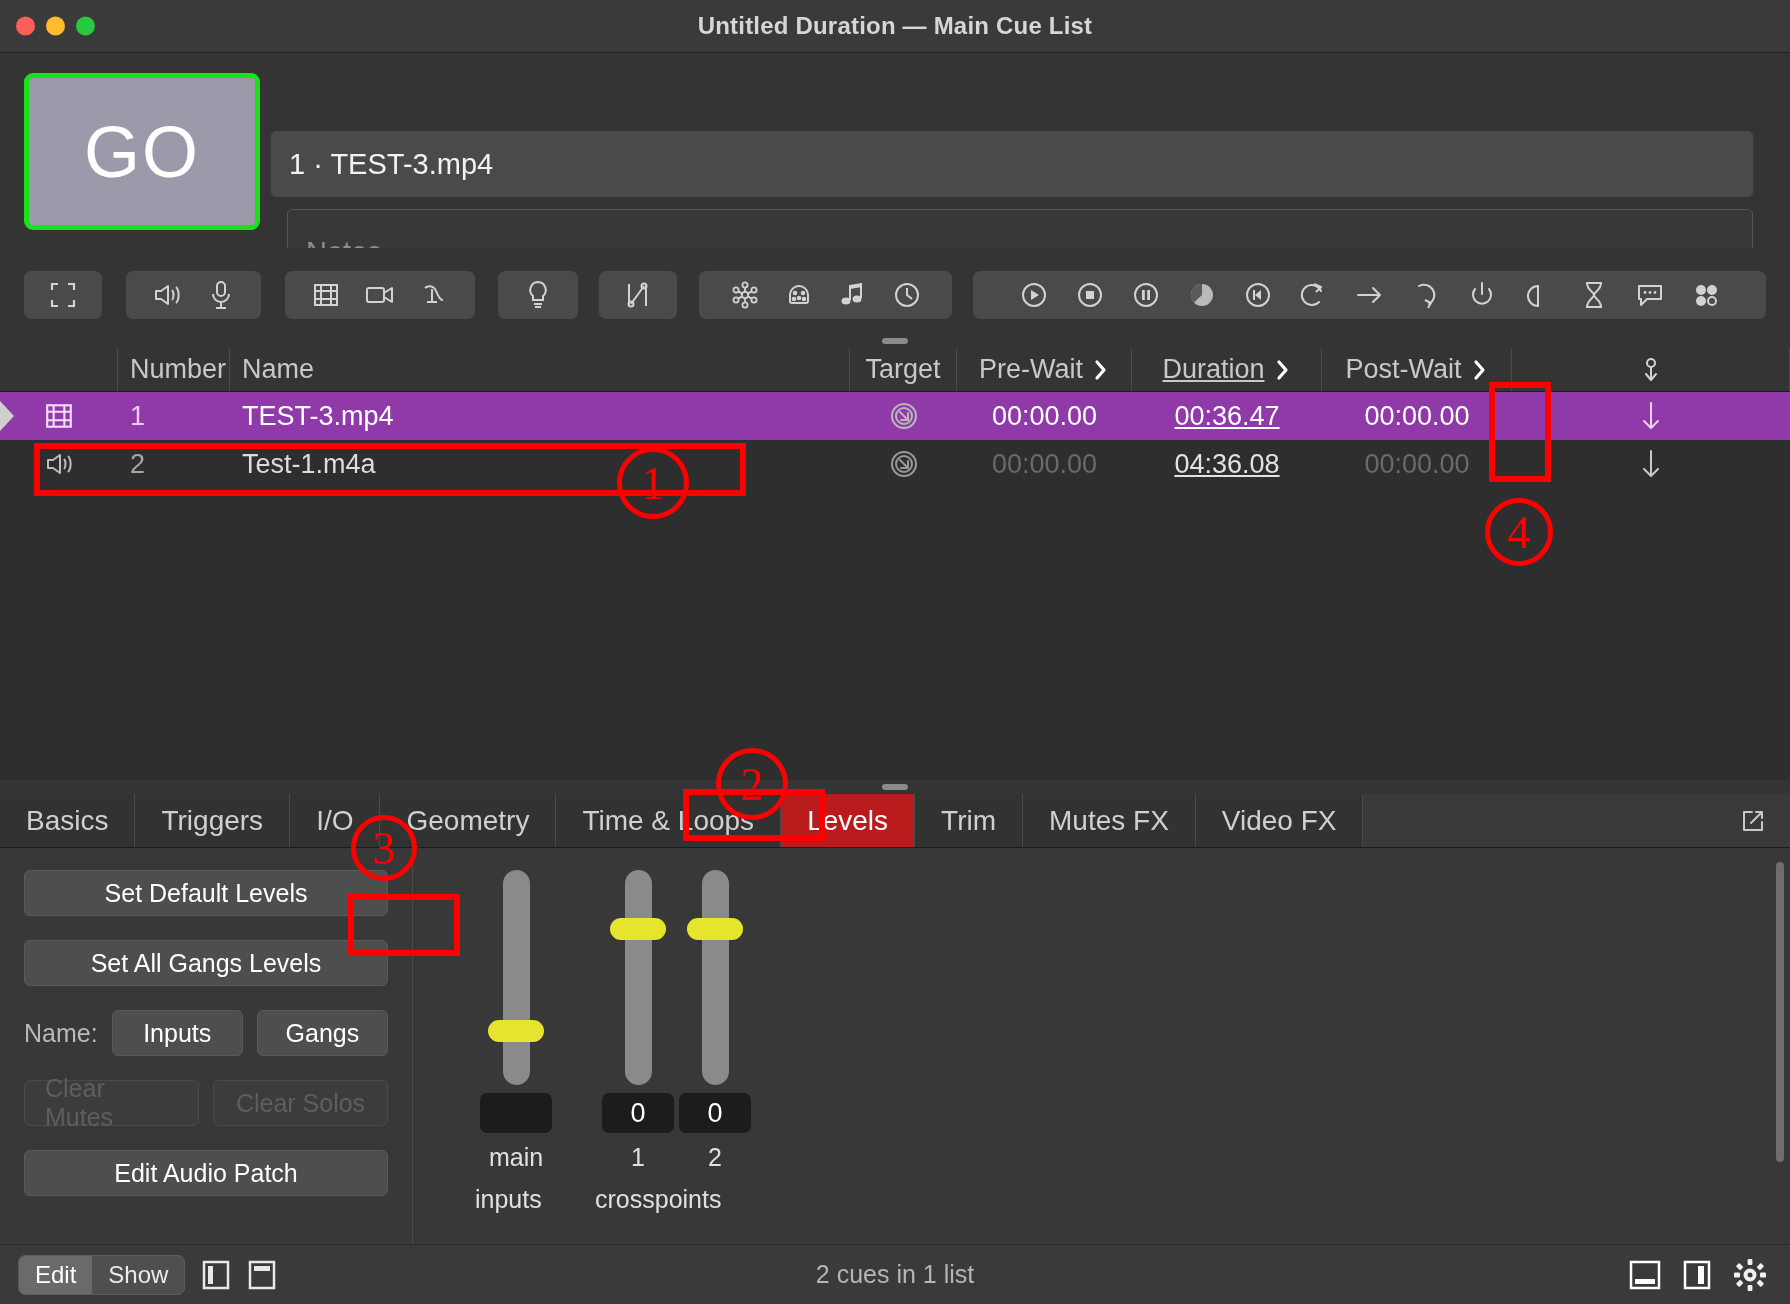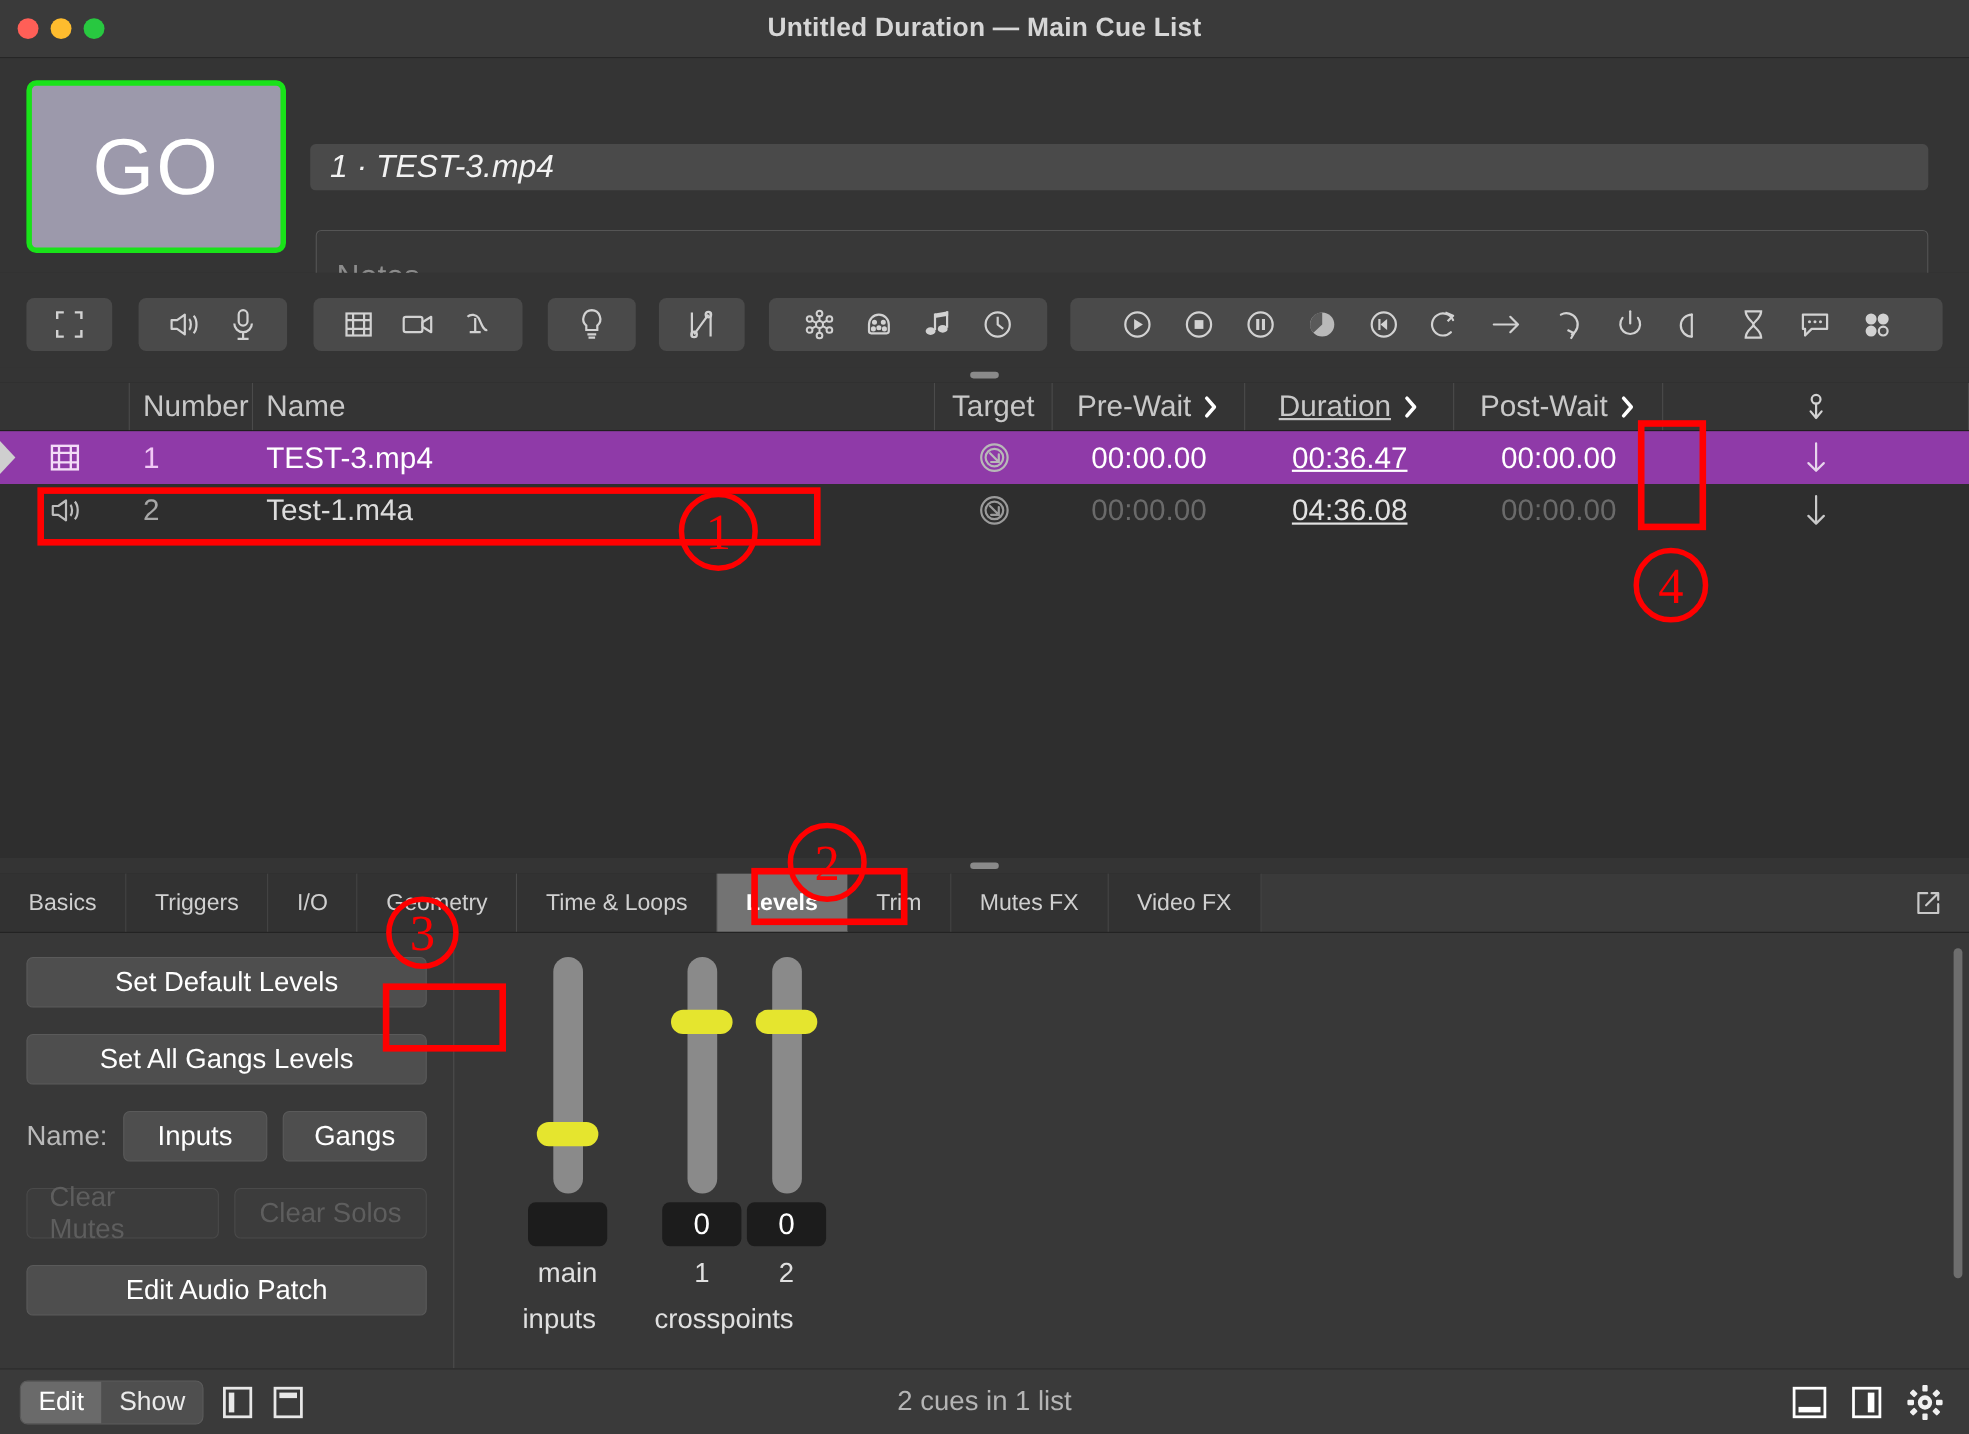--- a/index.html
+++ b/index.html
@@ -33,21 +33,21 @@
     position:absolute; left:24px; top:20px; width:236px; height:157px;
     background:#9c99ab; border:5px solid #19e219; border-radius:9px;
     display:flex; align-items:center; justify-content:center;
     color:#ffffff; font-size:72px; letter-spacing:2px;
   }
   .field {
     position:absolute; background:#4a4a4a; border-radius:5px;
     color:#f2f2f2; display:flex; align-items:center; padding:0 18px;
     font-size:29px;
   }
-  .field.cue-name { left:282px; top:78px; right:37px; height:42px;font-style:italic; }
+  .field.cue-name { left:271px; top:78px; right:37px; height:66px; }
   .field.notes {
     left:287px; top:156px; right:37px; height:68px;
     background:#383838; border:1px solid #555; color:#8d8d8d;
     align-items:flex-start; padding-top:26px;
   }
 
   
   .toolbar { flex:0 0 86px; position:relative; background:#343434; }
   .tgroup {
     position:absolute; top:23px; height:48px; background:#4a4a4a; border-radius:7px;
@@ -87,24 +87,24 @@
   .crow .cell.c-target { justify-content:center; }
   .crow .cell.c-cont { justify-content:center; }
   .c-icon { width:118px; display:flex; align-items:center; justify-content:center; }
   .playhead { position:absolute; left:0; top:0; width:18px; height:48px; display:flex; align-items:center; }
 
   
   .splitter-mid { flex:0 0 14px; background:#343434; position:relative; }
   .tabs { flex:0 0 54px; display:flex; background:#2e2e2e; border-bottom:1px solid #1c1c1c; }
   .tab {
     display:flex; align-items:center; justify-content:center;
-    padding:0 26px; color:#d0d0d0; font-size:21px;
+    padding:0 26px; color:#d0d0d0; font-size:28px;
     border-right:1px solid #4a4a4a; background:#323232;
   }
-  .tab.active { background:#737373; color:#ffffff;font-weight:bold; }
+  .tab.active { background:#b91c1c; color:#ffffff; }
   .tab-spacer { flex:1; background:#3a3a3a; display:flex; align-items:center; justify-content:flex-end; padding-right:24px; }
 
   .inspector { flex:0 0 396px; display:flex; background:#383838; position:relative; }
   .ins-left { width:413px; padding:22px 24px 0 24px; border-right:1px solid #4d4d4d; }
   .pbtn {
     width:100%; height:46px; background:#4e4e4e; border:1px solid #5a5a5a; border-radius:6px;
     color:#ffffff; font-size:25px; display:flex; align-items:center; justify-content:center;
     margin-bottom:24px;
   }
   .row-inline { display:flex; align-items:center; gap:14px; margin-bottom:24px; }

